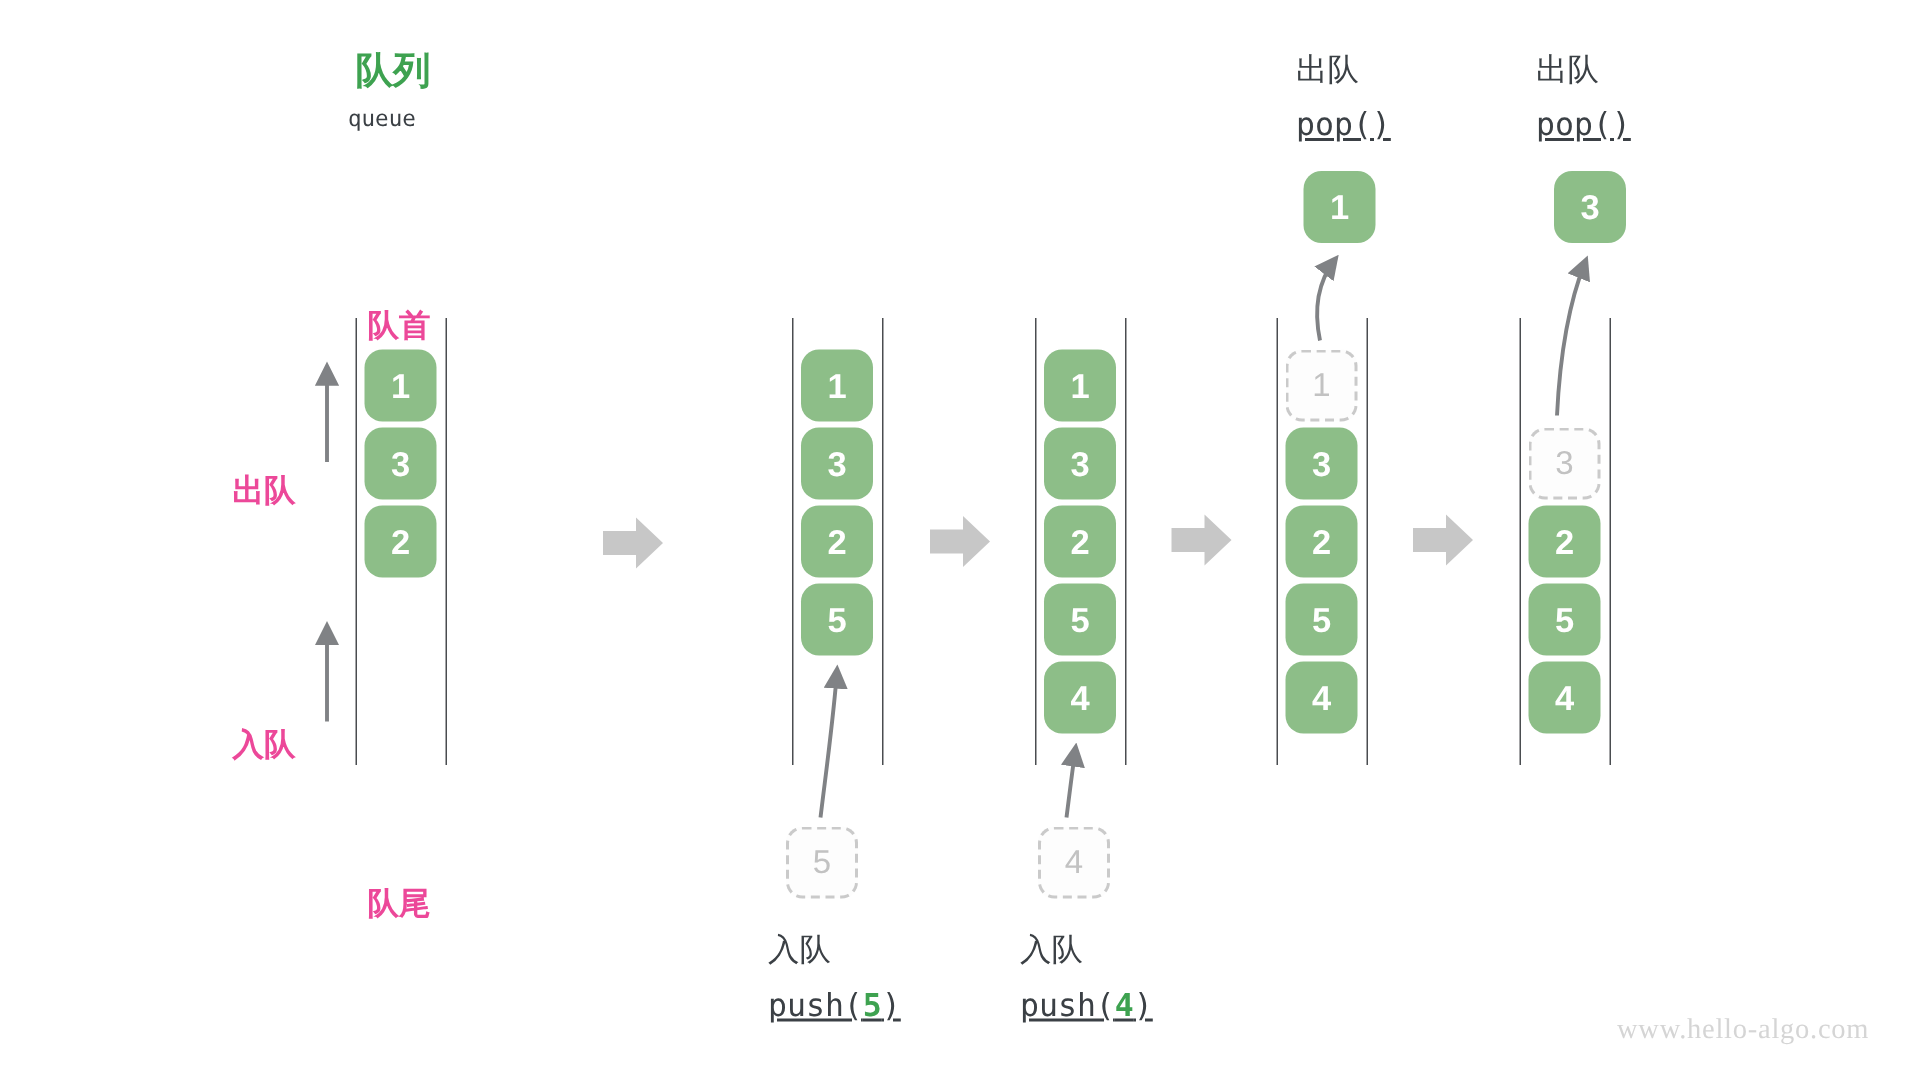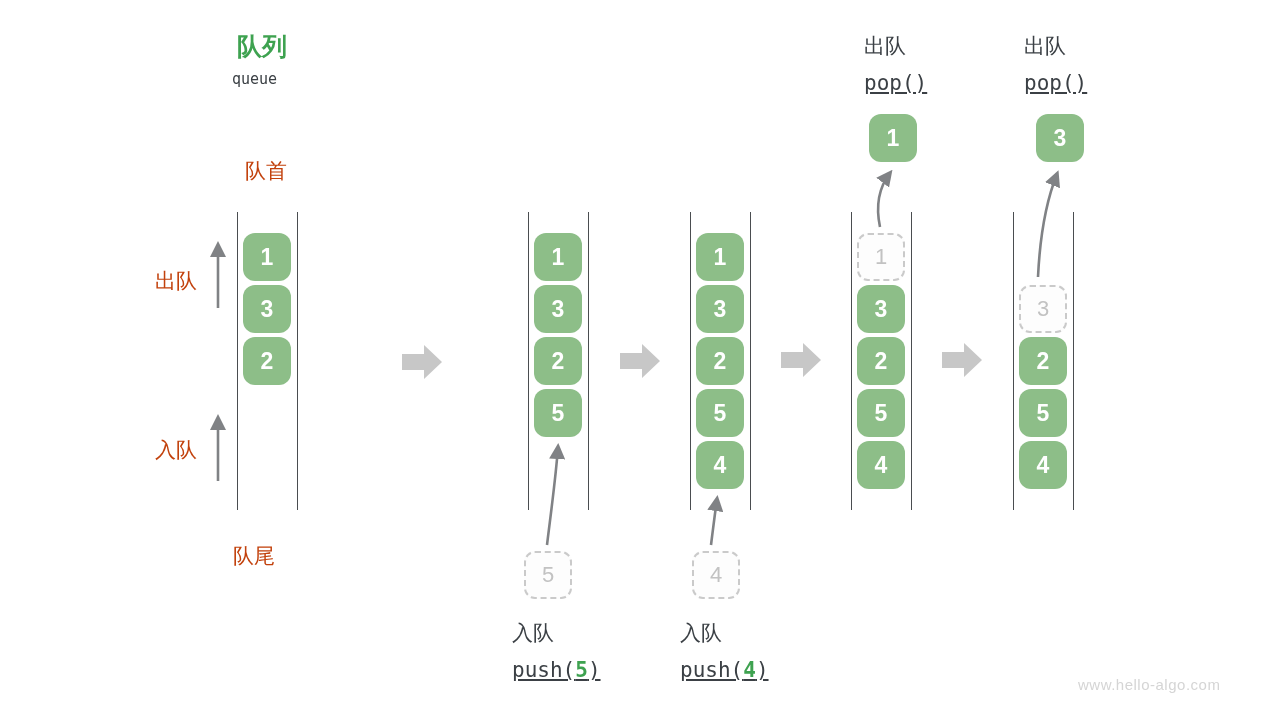--- a/index.html
+++ b/index.html
@@ -7,23 +7,23 @@
     position:relative;width:1280px;height:720px;background:#ffffff;
     font-family:"Liberation Sans",sans-serif;overflow:hidden;color:#3b4045;
   }
   .mono{font-family:"DejaVu Sans Mono",monospace;}
 
   
   .title-zh{position:absolute;left:237px;top:30px;font-size:25px;font-weight:700;color:#3ea250;}
   .title-en{position:absolute;left:232px;top:70px;font-size:15px;color:#3b4045;}
 
   
-  .side-label{position:absolute;font-size:21px;font-weight:400;color:#c2410c;}
+  .side-label{position:absolute;font-size:21px;font-weight:700;color:#ec4899;margin-top:46px;}
   .front-label{left:245px;top:157px;}
-  .rear-label{left:233px;top:542px;}
+  .rear-label{left:245px;top:542px;}
   .deq-label{left:155px;top:267px;}
   .enq-label{left:155px;top:436px;}
 
   
   .col{
     position:absolute;top:212px;height:298px;width:61px;box-sizing:border-box;
     border-left:1.5px solid #4a4d50;border-right:1.5px solid #4a4d50;
   }
   .col-1{left:237px;} .col-2{left:528px;} .col-3{left:690px;} .col-4{left:851px;} .col-5{left:1013px;}
 
@@ -61,22 +61,22 @@
   .op-caption .code-line{font-family:"DejaVu Sans Mono",monospace;font-weight:500;text-decoration:underline;}
   .op-caption .arg{color:#3ea250;font-weight:700;}
   .cap-pop-a{left:864px;top:32px;}
   .cap-pop-b{left:1024px;top:32px;}
   .cap-push-5{left:512px;top:619px;}
   .cap-push-4{left:680px;top:619px;}
 
   .overlay{position:absolute;left:0;top:0;pointer-events:none;}
 
   .watermark{
-    position:absolute;left:1078px;top:676px;font-size:15px;color:#d5d5d5;
-    font-family:Liberation Sans, sans-serif;letter-spacing:0.5px;
+    position:absolute;left:1078px;top:676px;font-size:19px;color:#d5d5d5;
+    font-family:Liberation Serif, serif;letter-spacing:0.5px;
   }
 </style>
 </head>
 <body>
 
 <div class="canvas">
 
   <div class="title-zh">队列</div>
   <div class="title-en mono">queue</div>
 

